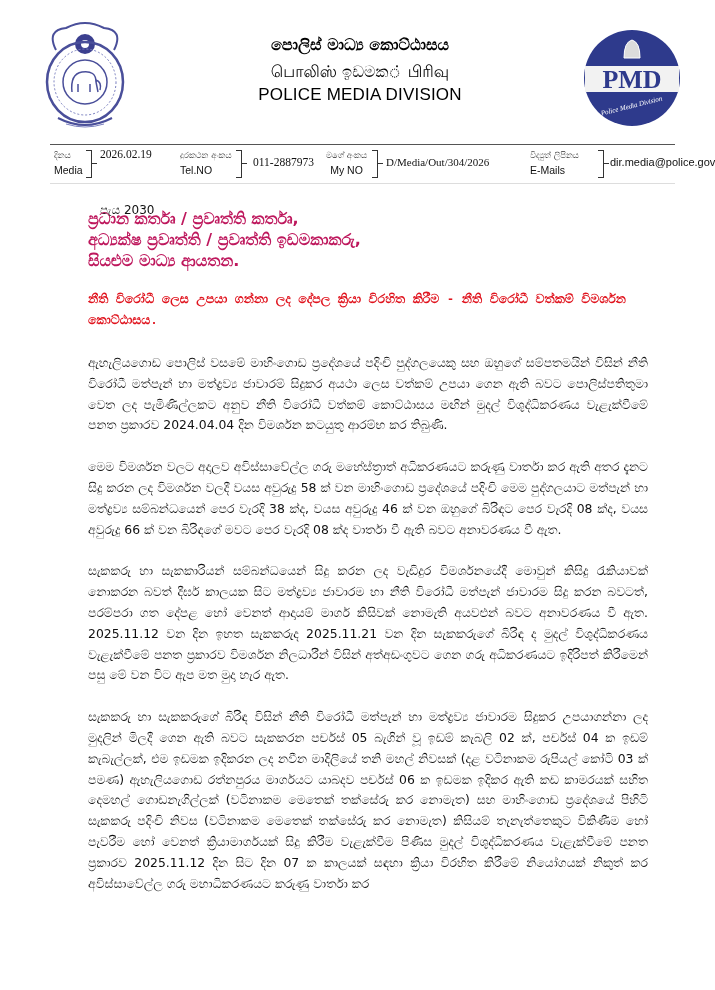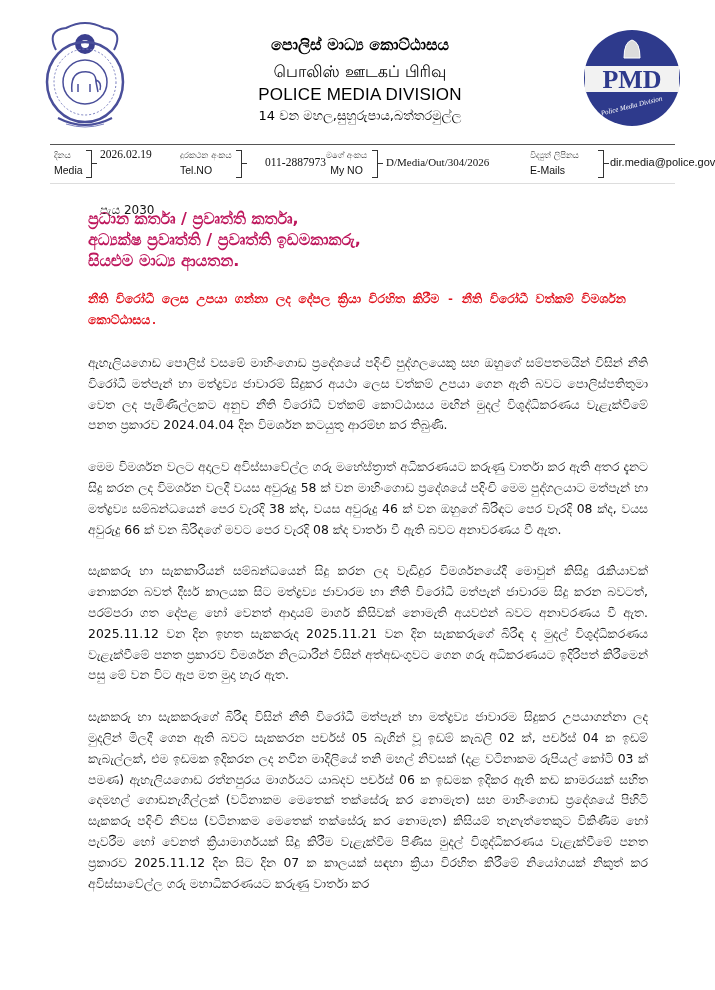--- a/index.html
+++ b/index.html
@@ -49,23 +49,22 @@
         <ellipse cx="49" cy="62" rx="31" ry="33" fill="none" stroke="#7a7fc0" stroke-width="1" stroke-dasharray="2,2"></ellipse>
         <circle cx="49" cy="62" r="22" fill="none" stroke="#4a4f9a" stroke-width="1.5"></circle>
         <path d="M36 72 Q34 54 46 52 Q60 50 60 62 L62 72 M42 72 L42 64 M54 72 L54 64 M60 60 Q66 62 64 70" fill="none" stroke="#4a4f9a" stroke-width="1.5"></path>
         <path d="M22 98 Q49 112 76 98" fill="none" stroke="#4a4f9a" stroke-width="2"></path>
         <path d="M30 104 Q49 110 68 104" fill="none" stroke="#7a7fc0" stroke-width="1"></path>
       </svg>
     </div>
 
     <div class="header-center">
       <div class="title-si">පොලිස් මාධ්‍ය කොට්ඨාසය</div>
-      <div class="title-ta">பொலிஸ் ஊடகப் பிரிவு</div>
+      <div class="title-ta">பொலிஸ் ඉඩමක் பிரிவு</div>
       <div class="title-en">POLICE MEDIA DIVISION</div>
-      <div class="title-addr">14 වන මහල,සුහුරුපාය,බත්තරමුල්ල</div>
     </div>
 
     <div class="logo-right">
       <svg width="100" height="100" viewBox="0 0 100 100">
         <circle cx="50" cy="50" r="48" fill="#2e3a8c"></circle>
         <rect x="3" y="38" width="94" height="26" fill="#f2f2f2"></rect>
         <path d="M42 30 Q42 14 50 12 Q58 14 58 30 Z" fill="#dcdcdc" stroke="#fff" stroke-width="1"></path>
         <text x="50" y="60" text-anchor="middle" font-family="Liberation Serif, serif" font-weight="bold" font-size="26" fill="#2e3a8c">PMD</text>
         <text x="50" y="80" text-anchor="middle" font-family="Liberation Serif, serif" font-style="italic" font-size="7" fill="#ffffff" transform="rotate(-14 50 80)">Police Media Division</text>
       </svg>
@@ -79,21 +78,21 @@
     </div>
     <div class="bracket" style="left:36px;"></div>
     <div class="val" style="left:50px; top:3px;">2026.02.19</div>
     <div class="val" style="left:50px; top:19px; font-family:'DejaVu Sans',sans-serif; font-size:12px;margin-top:39px;">පැය 2030</div>
 
     <div class="lbl" style="left:130px;">
       <span class="si">දුරකථන අංකය</span>
       <span class="en">Tel.NO</span>
     </div>
     <div class="bracket" style="left:186px;"></div>
-    <div class="val" style="left:215px; top:11px;">011-2887973</div>
+    <div class="val" style="left:203px; top:11px;">011-2887973</div>
 
     <div class="lbl" style="left:276px;text-align:center;">
       <span class="si">මගේ අංකය</span>
       <span class="en">My NO</span>
     </div>
     <div class="bracket" style="left:322px;"></div>
     <div class="val" style="left:336px; top:11px; font-size:11px;text-align:right;">D/Media/Out/304/2026</div>
 
     <div class="lbl" style="left:480px;">
       <span class="si">විද්‍යුත් ලිපිනය</span>

